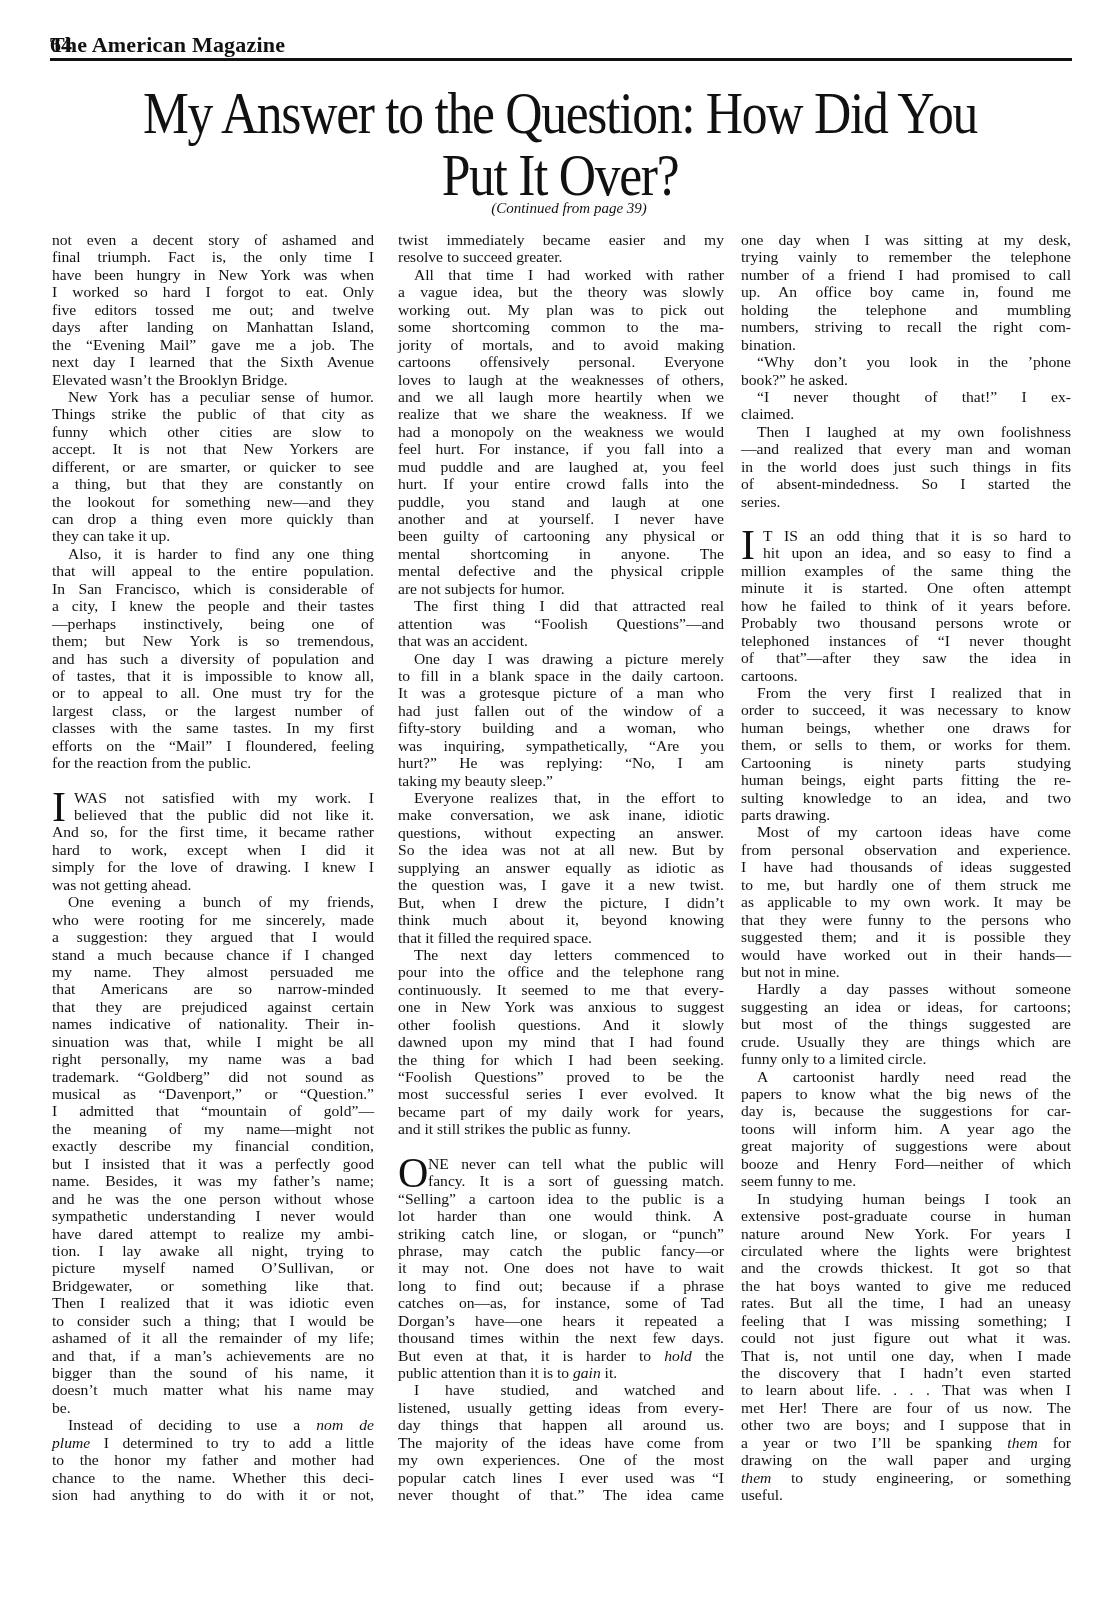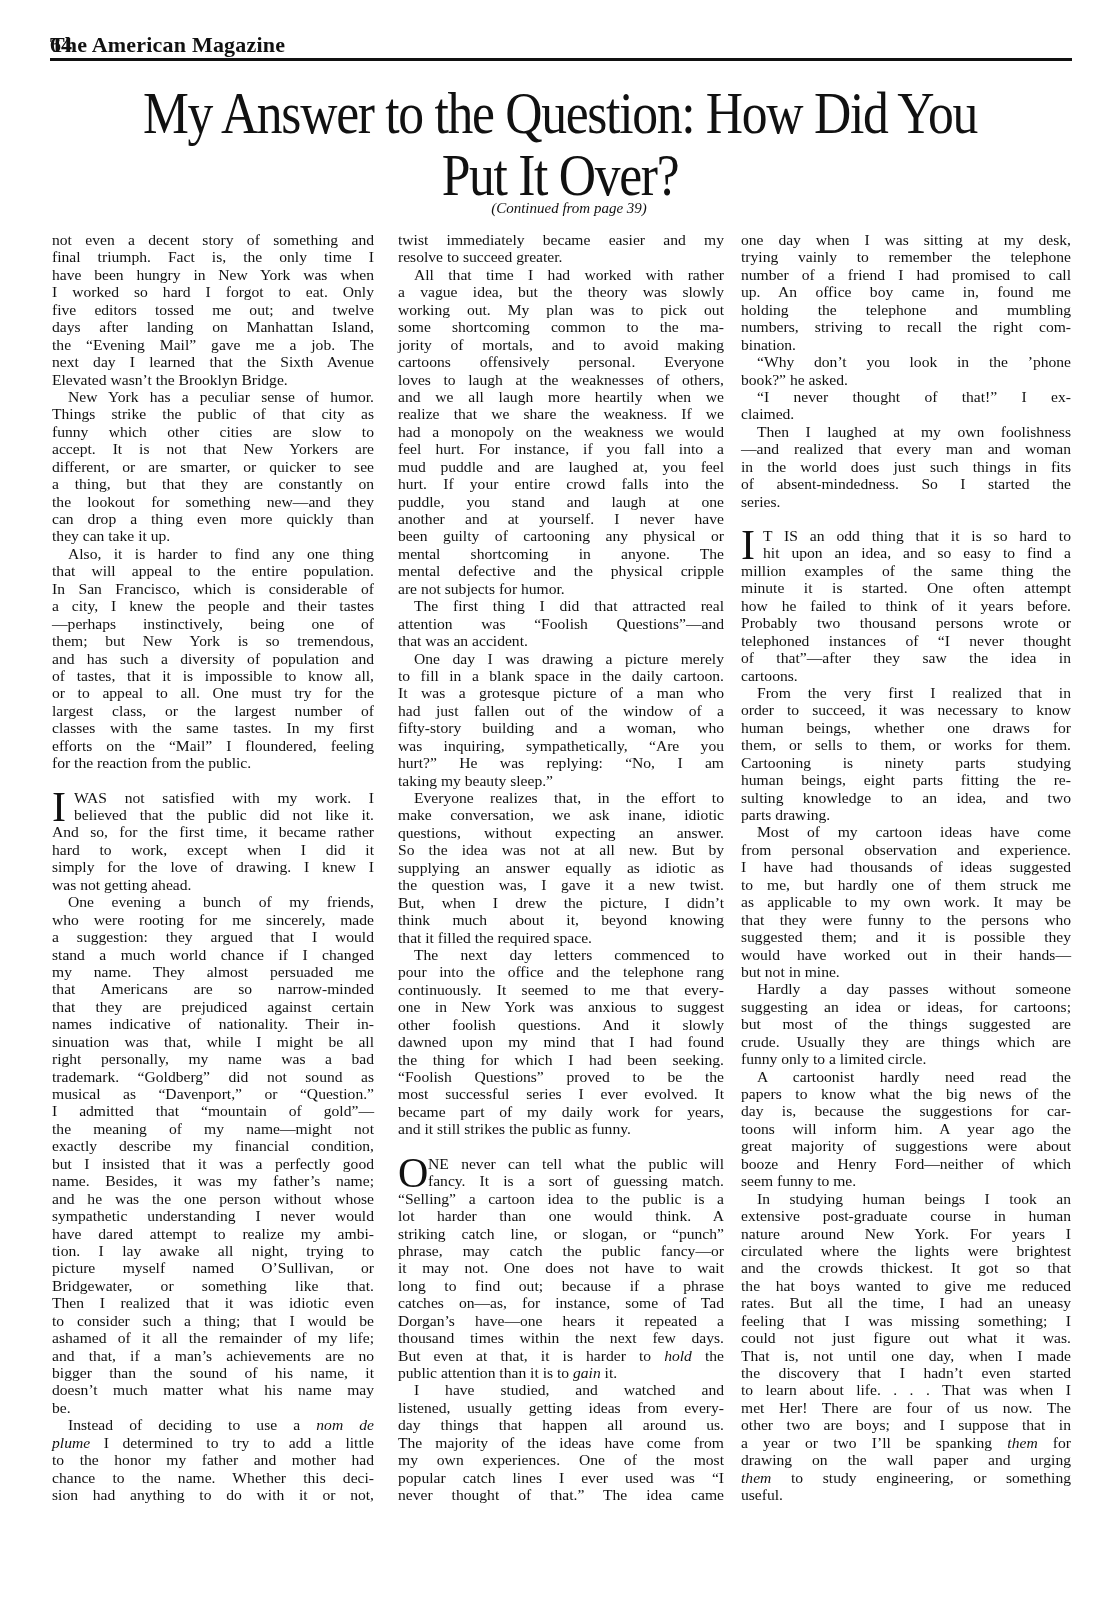--- a/index.html
+++ b/index.html
@@ -34,21 +34,21 @@
 <div class="header-rule"></div>
 
 <div class="title">
   <div>My Answer to the Question: How Did You</div>
   <div>Put It Over?</div>
 </div>
 
 <div class="continued">(Continued from page 39)</div>
 
 <div class="col col1">
-    <span class="line">not even a decent story of something and</span>
+    <span class="line">not even a decent story of ashamed and</span>
     <span class="line">final triumph.  Fact is, the only time I</span>
     <span class="line">have been hungry in New York was when</span>
     <span class="line">I worked so hard I forgot to eat.  Only</span>
     <span class="line">five editors tossed me out; and twelve</span>
     <span class="line">days after landing on Manhattan Island,</span>
     <span class="line">the “Evening Mail” gave me a job.  The</span>
     <span class="line">next day I learned that the Sixth Avenue</span>
     <span class="line last">Elevated wasn’t the Brooklyn Bridge.</span>
     <span class="line indent">New York has a peculiar sense of humor.</span>
     <span class="line">Things strike the public of that city as</span>
@@ -75,21 +75,21 @@
     <span class="gap"></span>
     <span class="line dropcap-wrap cap"><span class="dropcap">I</span>WAS not satisfied with my work.  I</span>
     <span class="line cap">believed that the public did not like it.</span>
     <span class="line">And so, for the first time, it became rather</span>
     <span class="line">hard to work, except when I did it</span>
     <span class="line">simply for the love of drawing.  I knew I</span>
     <span class="line last">was not getting ahead.</span>
     <span class="line indent">One evening a bunch of my friends,</span>
     <span class="line">who were rooting for me sincerely, made</span>
     <span class="line">a suggestion:  they argued that I would</span>
-    <span class="line">stand a much world chance if I changed</span>
+    <span class="line">stand a much because chance if I changed</span>
     <span class="line">my name.  They almost persuaded me</span>
     <span class="line">that Americans are so narrow-minded</span>
     <span class="line">that they are prejudiced against certain</span>
     <span class="line">names indicative of nationality.  Their in-</span>
     <span class="line">sinuation was that, while I might be all</span>
     <span class="line">right personally, my name was a bad</span>
     <span class="line">trademark.  “Goldberg” did not sound as</span>
     <span class="line">musical as “Davenport,” or “Question.”</span>
     <span class="line">I admitted that “mountain of gold”—</span>
     <span class="line">the meaning of my name—might not</span>

